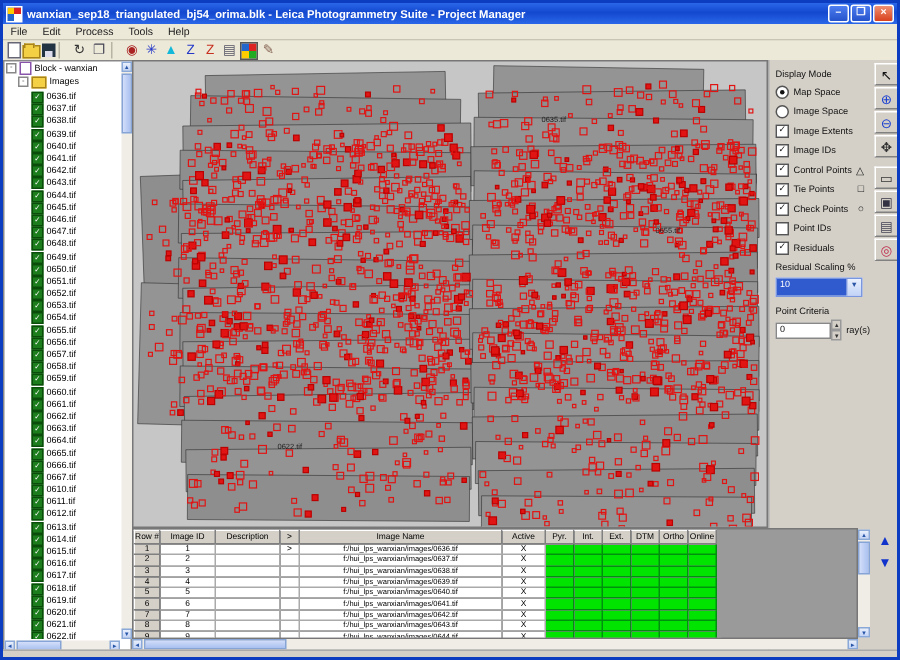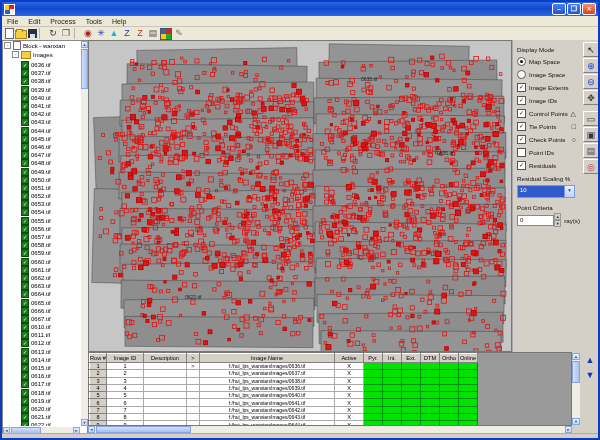--- a/index.html
+++ b/index.html
@@ -101,20 +101,21 @@
   #tbl-vscroll{position:absolute;left:570px;top:351px;width:8px;height:72px;}
   #tree-hscroll{position:absolute;left:1px;top:425px;width:77px;height:7px;}
   #tree-vscroll{position:absolute;left:79px;top:39px;width:7px;height:385px;}
   #bottomstrip{position:absolute;left:0;top:431px;width:100%;height:9px;background:#d4d0c8;border-top:1px solid #aaa;}
 </style>
 </head>
 <body>
 
 <div id="titlebar">
   <span id="appicon"></span>
+  <span>wanxian_sep18_triangulated_bj54_orima.blk - Leica Photogrammetry Suite - Project Manager</span>
   <span id="wbtns">
     <span class="wbtn">–</span>
     <span class="wbtn">❐</span>
     <span class="wbtn close">×</span>
   </span>
 </div>
 
 <div id="menubar">
     <span class="mitem">File</span>
     <span class="mitem">Edit</span>

